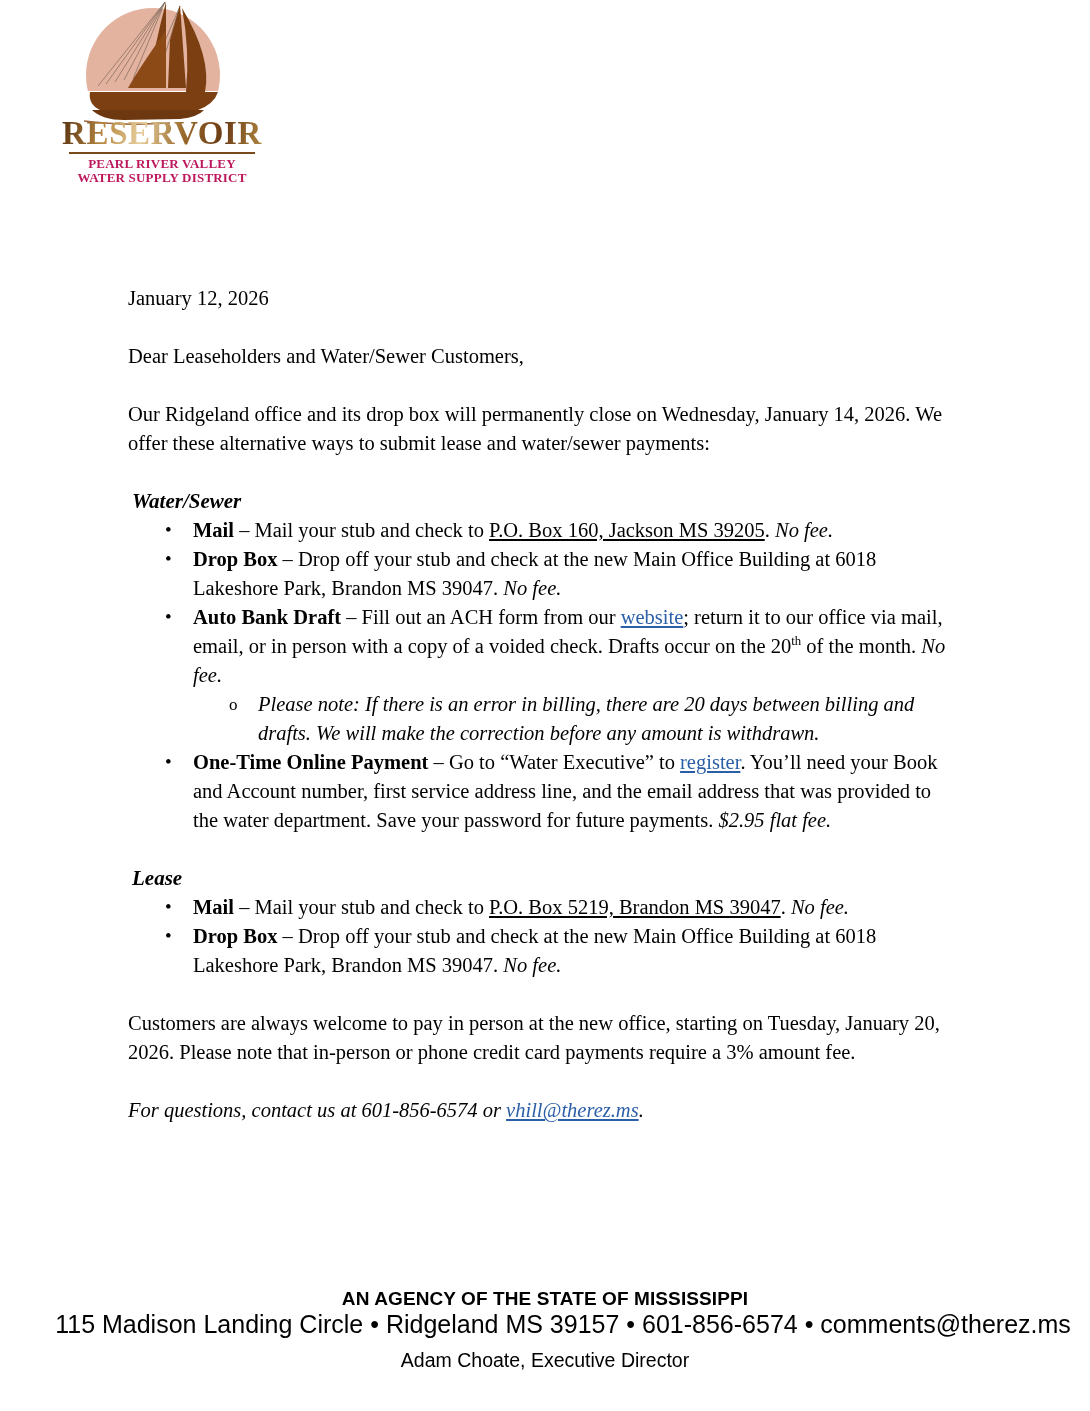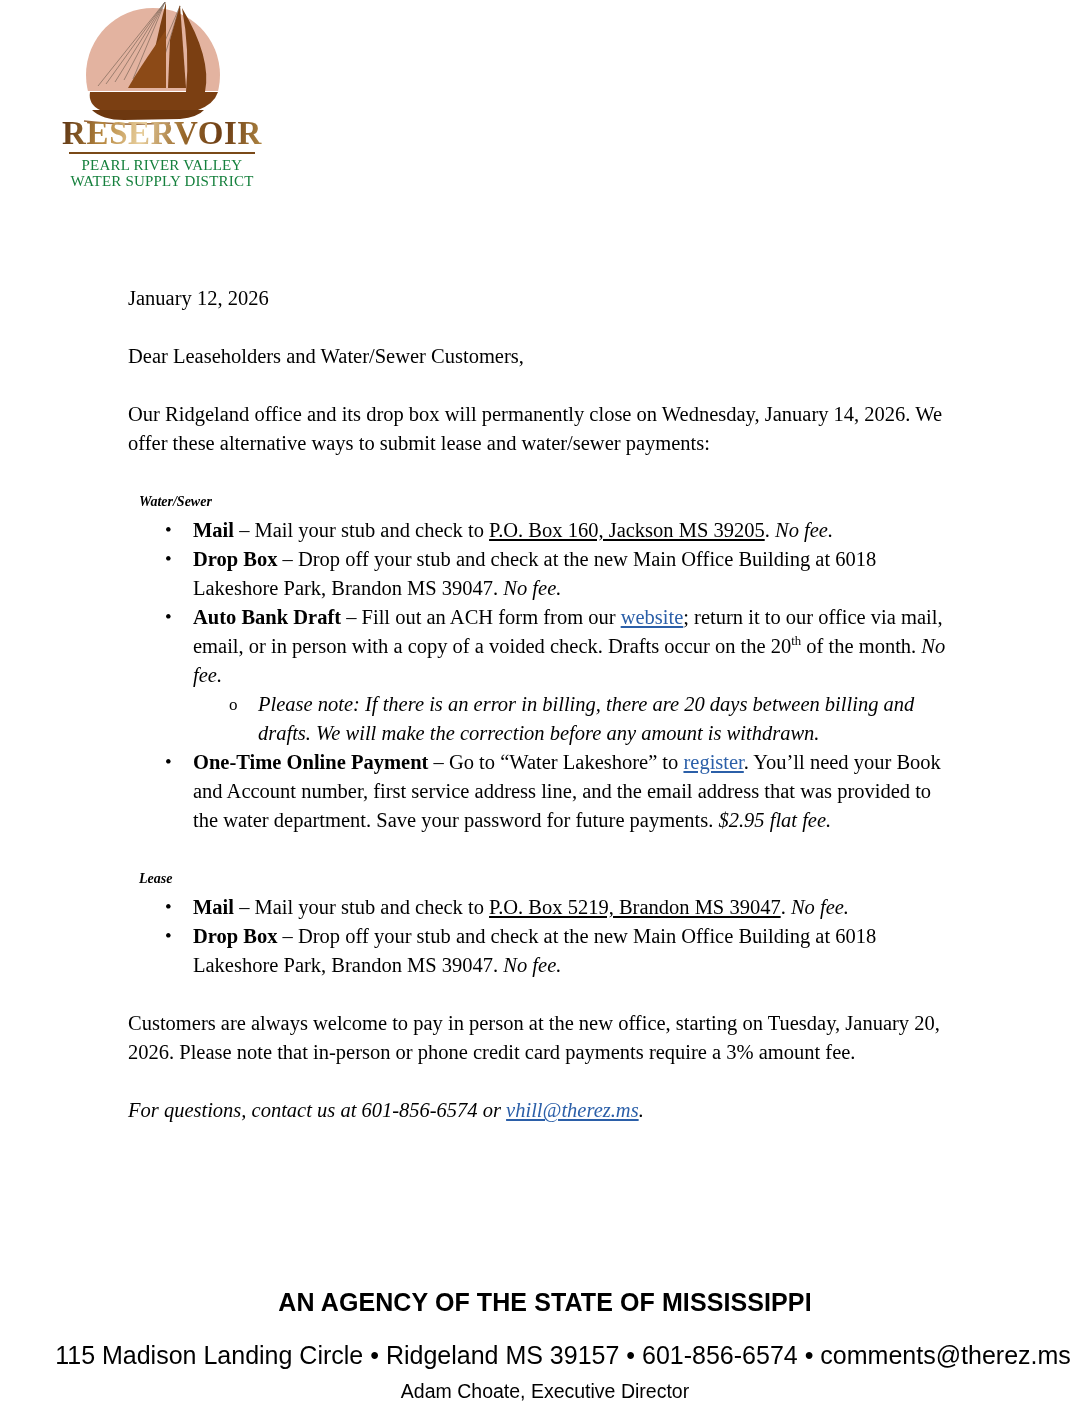--- a/index.html
+++ b/index.html
@@ -61,47 +61,47 @@
     display: block;
   }
   #wordmark-rule {
     height: 2px;
     background: #7a4a18;
     margin: 2px auto 3px auto;
     width: 186px;
   }
   .word-small {
     font-family: "Liberation Serif", "DejaVu Serif", serif;
-    font-weight: 400;
-    font-size: 15px;
+    font-weight: 700;
+    font-size: 13px;
     line-height: 1.12;
     letter-spacing: 0.2px;
-    color: #15803d;
+    color: #be185d;
     white-space: nowrap;
     display: block;
   }
 
   
   #letter {
     position: absolute;
     left: 128px;
     top: 284px;
     width: 820px;
     font-size: 20.5px;
     line-height: 29px;
   }
   .para { margin: 0 0 29px 0; }
   .para.tight { margin-bottom: 0; font-style: italic; }
   .spacer { height: 29px; }
 
   .sec-head {
     font-weight: 700;
     font-style: italic;
-    font-size: 14px;
-    margin: 0 0 0 11px;
+    font-size: 21px;
+    margin: 0 0 0 4px;
   }
 
   ul.lvl1 {
     list-style: none;
     margin: 0;
     padding: 0;
   }
   ul.lvl1 > li {
     position: relative;
     padding-left: 65px;
@@ -146,23 +146,23 @@
   #footer {
     position: absolute;
     left: 0;
     top: 1288px;
     width: 1090px;
     text-align: center;
     font-family: "Liberation Sans", "DejaVu Sans", sans-serif;
   }
   #footer-agency {
     font-weight: 700;
-    font-size: 25px;
+    font-size: 19px;
     letter-spacing: 0.1px;
-    margin-bottom: 24px;
+    margin-bottom: 0;
   }
   #footer-contact {
     font-size: 25px;
     margin-bottom: 10px;
     padding-left: 36px;
   }
   #footer-director {
     font-size: 19.5px;
   }
 </style>
@@ -219,21 +219,21 @@
     </li>
 
     <li>
       <span class="b">Auto Bank Draft</span><span> – Fill out an ACH form from our </span><a class="lnk" href="#">website</a><span>; return it to our office via mail, email, or in person with a copy of a voided check.  Drafts occur on the 20</span><sup>th</sup><span> of the month.  </span><span class="i">No fee.</span>
       <ul class="lvl2">
         <li>Please note: If there is an error in billing, there are 20 days between billing and drafts.  We will make the correction before any amount is withdrawn.</li>
       </ul>
     </li>
 
     <li>
-      <span class="b">One-Time Online Payment</span><span> – Go to “Water Lakeshore” to </span><a class="lnk" href="#">register</a><span>.  You’ll need your Book and Account number, first service address line, and the email address that was provided to the water department.  Save your password for future payments.  </span><span class="i">$2.95 flat fee.</span>
+      <span class="b">One-Time Online Payment</span><span> – Go to “Water Executive” to </span><a class="lnk" href="#">register</a><span>.  You’ll need your Book and Account number, first service address line, and the email address that was provided to the water department.  Save your password for future payments.  </span><span class="i">$2.95 flat fee.</span>
     </li>
   </ul>
 
   <div class="spacer"></div>
 
   <div class="sec-head">Lease</div>
 
   <ul class="lvl1">
     <li>
       <span class="b">Mail</span><span> – Mail your stub and check to </span><span class="u">P.O. Box 5219, Brandon MS 39047</span><span>.  </span><span class="i">No fee.</span>

